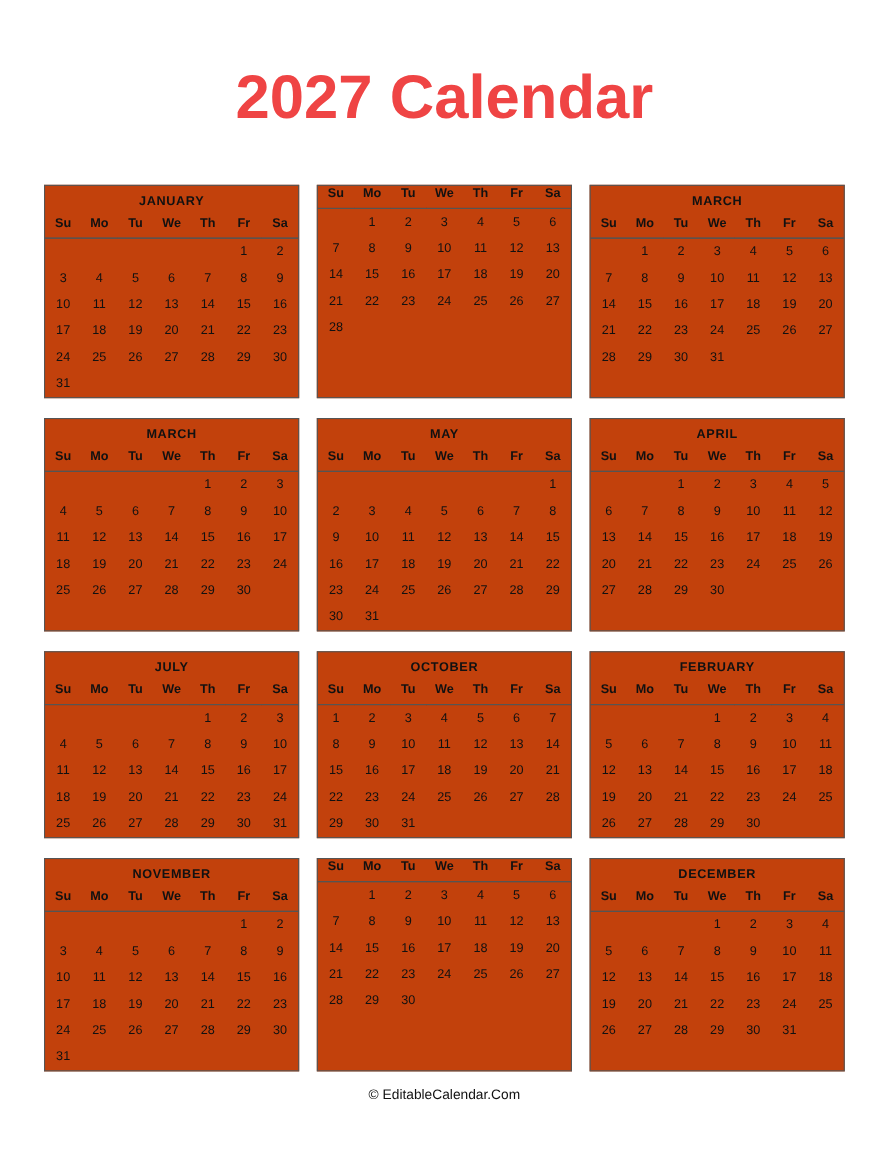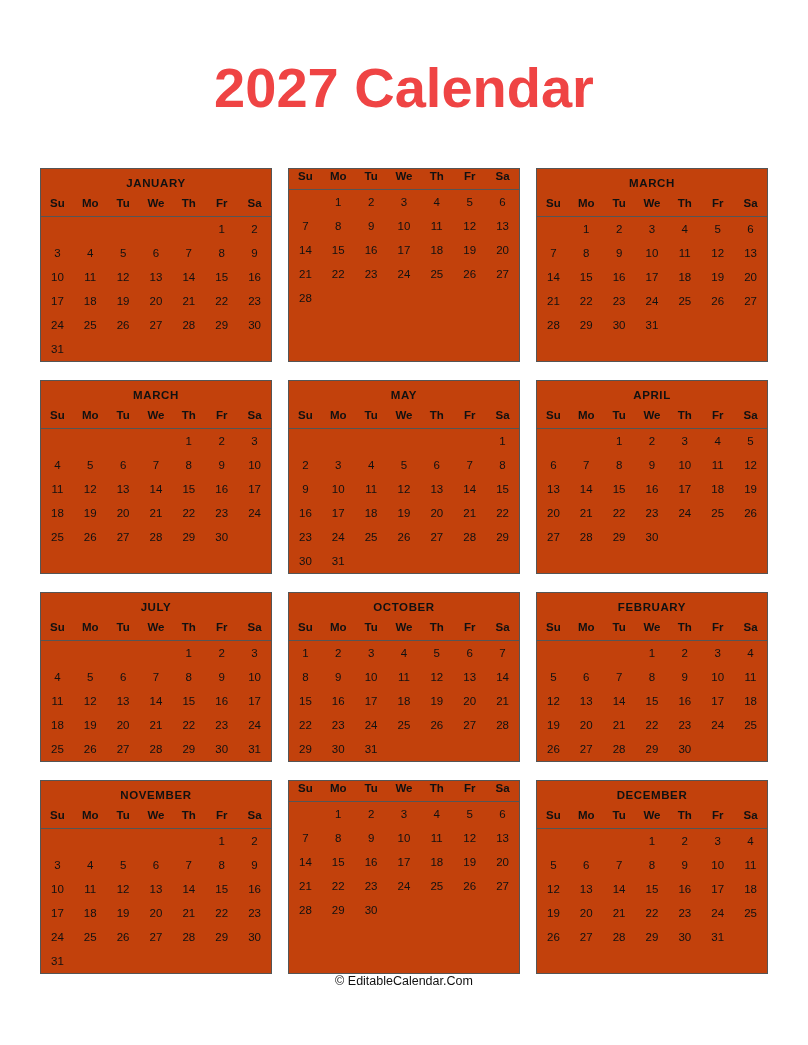--- a/index.html
+++ b/index.html
@@ -71,20 +71,21 @@
   }
   table.cal td {
     font-size: 11.5px;
     text-align: center;
     padding: 6px 0 6px 0;
     color: #111111;
     height: 11px;
   }
   td.empty { color: transparent; }
   .footer {
+    margin-top: 14px;
     font-size: 12.5px;
     color: #111111;
     text-align: center;
     width: 100%;
   }
 </style>
 </head>
 <body>
 
 <div class="page">

